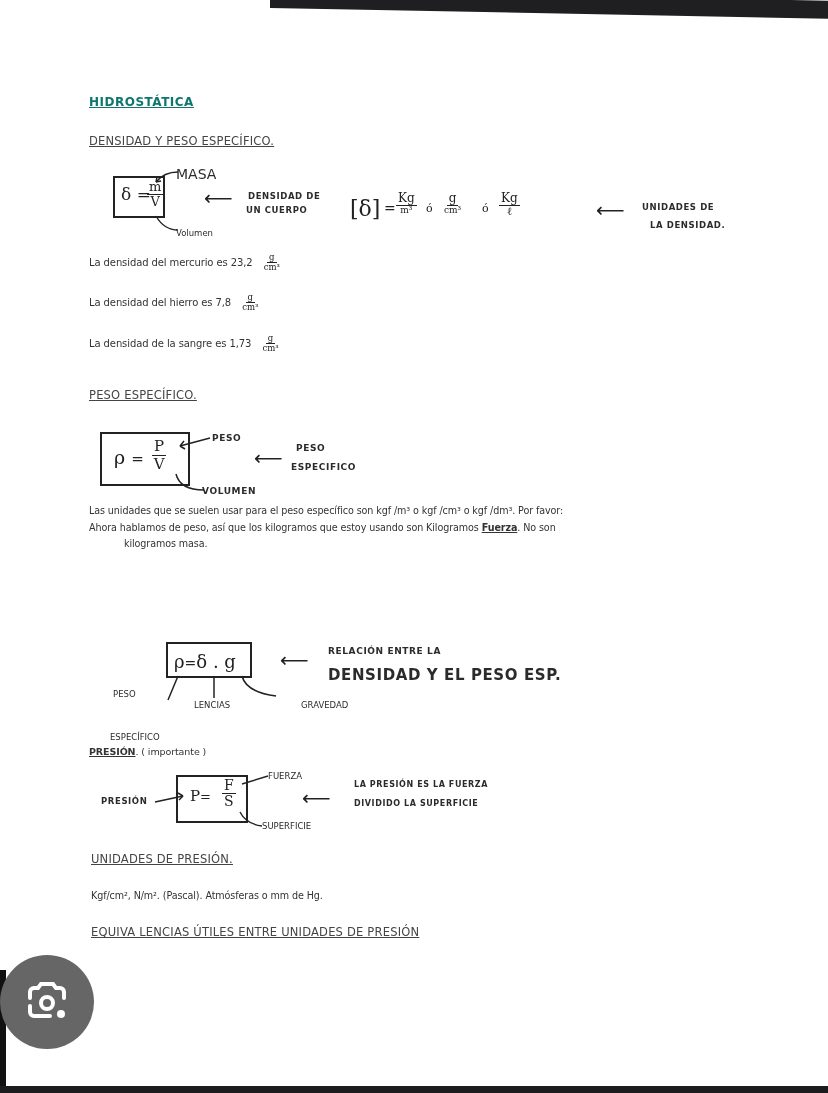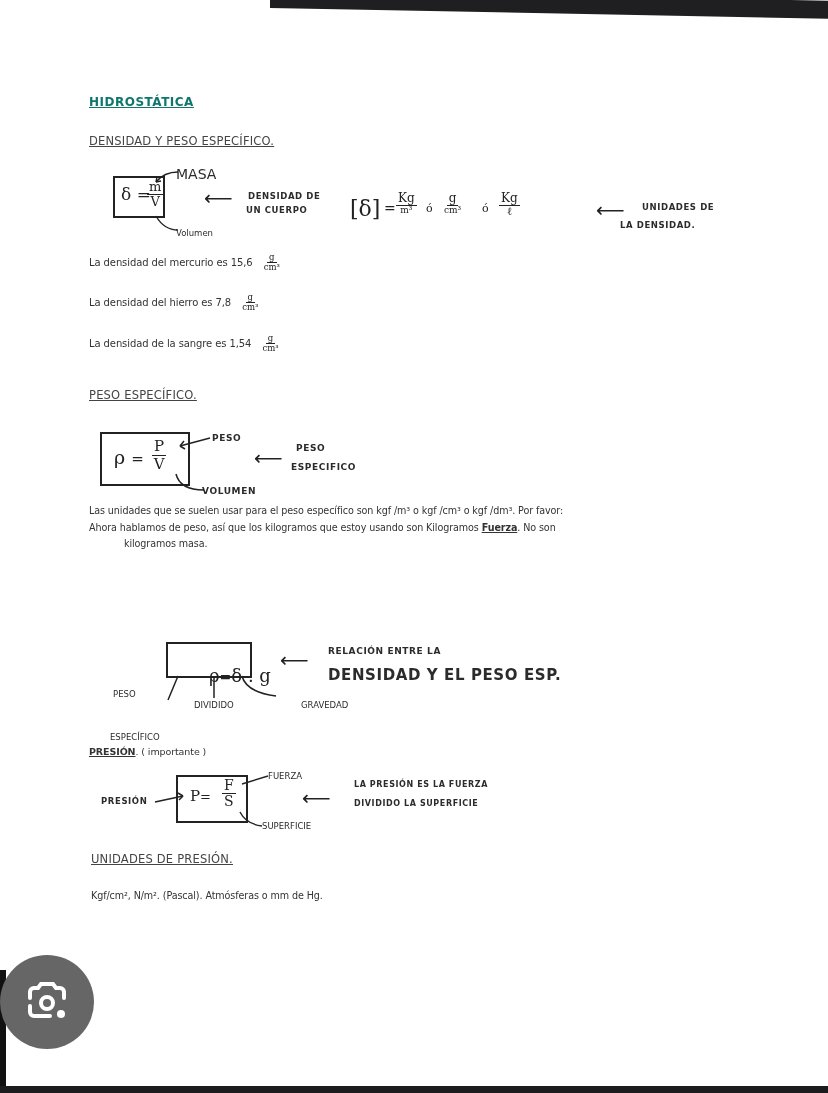--- a/index.html
+++ b/index.html
@@ -106,38 +106,38 @@
   </div>
   <div class="abs math" style="left:482px; top:202px; font-size:11px;">ó</div>
   <div class="abs" style="left:497px; top:192px;">
     <div class="frac math" style="font-size:12px;">
       <span class="num">Kg</span>
       <span class="den" style="font-size:11px;">ℓ</span>
     </div>
   </div>
   <div class="abs arrow" style="left:596px; top:198px;">⟵</div>
   <div class="abs hand" style="left:642px; top:202px; font-size:8.5px;">UNIDADES DE</div>
-  <div class="abs hand" style="left:620px; top:220px; font-size:8.5px;">LA DENSIDAD.</div>
+  <div class="abs hand" style="left:650px; top:220px; font-size:8.5px;">LA DENSIDAD.</div>
 
   <div class="abs" style="left:89px; top:252px;">
-    <span class="body-text" style="vertical-align:middle;">La densidad del mercurio es 15,6</span>
+    <span class="body-text" style="vertical-align:middle;">La densidad del mercurio es 23,2</span>
     <div class="frac math unit-frac" style="font-size:10px; margin-left:6px;">
       <span class="num">g</span>
       <span class="den">cm³</span>
     </div>
   </div>
   <div class="abs" style="left:89px; top:292px;">
     <span class="body-text" style="vertical-align:middle;">La densidad del hierro es  7,8</span>
     <div class="frac math unit-frac" style="font-size:10px; margin-left:6px;">
       <span class="num">g</span>
       <span class="den">cm³</span>
     </div>
   </div>
   <div class="abs" style="left:89px; top:333px;">
-    <span class="body-text" style="vertical-align:middle;">La densidad de la sangre es 1,54</span>
+    <span class="body-text" style="vertical-align:middle;">La densidad de la sangre es 1,73</span>
     <div class="frac math unit-frac" style="font-size:10px; margin-left:6px;">
       <span class="num">g</span>
       <span class="den">cm³</span>
     </div>
   </div>
 
   <div class="abs heading" style="left:89px; top:388px;">PESO ESPECÍFICO.</div>
 
   <div class="formula-box" style="left:100px; top:432px; width:86px; height:50px;">
     <div class="abs math" style="left:12px; top:12px; font-size:19px;">
@@ -166,32 +166,32 @@
   <div class="abs hand" style="left:291px; top:462px; font-size:9px;">ESPECIFICO</div>
 
   <div class="abs body-text" style="left:89px; top:522px; font-size:9.6px;">
     <span>Ahora hablamos de peso, así que los kilogramos que estoy usando son Kilogramos </span><span class="underline-bold">Fuerza</span><span>. No son</span>
   </div>
   <div class="abs body-text" style="left:89px; top:505px; font-size:9.6px;">Las unidades que se suelen usar para el peso específico son kgf /m³ o kgf /cm³ o kgf /dm³. Por favor:</div>
   <div class="abs body-text" style="left:89px; top:538px; font-size:9.6px;padding-left:35px;">kilogramos masa.</div>
 
 
   <div class="formula-box" style="left:166px; top:642px; width:82px; height:32px;">
-    <div class="abs math" style="left:6px; top:21px; font-size:18px;margin-left:35px;">
+    <div class="abs math" style="left:6px; top:7px; font-size:18px;">
       <span>ρ</span><span style="font-size:14px;">=</span><span>δ . g</span>
     </div>
   </div>
   <svg class="abs" style="left:160px; top:670px;" width="150" height="40">
     <path d="M18 6 L8 30" stroke="#222" stroke-width="1.5" fill="none"></path>
     <path d="M54 6 L54 28" stroke="#222" stroke-width="1.5" fill="none"></path>
     <path d="M82 6 Q86 22 116 26" stroke="#222" stroke-width="1.6" fill="none"></path>
   </svg>
   <div class="abs hand-sm" style="left:113px; top:689px; font-size:8.5px;">PESO</div>
   <div class="abs hand-sm" style="left:110px; top:732px; font-size:8.5px;">ESPECÍFICO</div>
-  <div class="abs hand-sm" style="left:194px; top:700px; font-size:8.5px;">DIVIDIDO</div>
+  <div class="abs hand-sm" style="left:194px; top:700px; font-size:8.5px;">LENCIAS</div>
   <div class="abs hand-sm" style="left:258px; top:700px; font-size:8.5px;padding-left:43px;">GRAVEDAD</div>
 
   <div class="abs arrow" style="left:280px; top:648px;">⟵</div>
   <div class="abs hand" style="left:328px; top:646px; font-size:9px;">RELACIÓN ENTRE LA</div>
   <div class="abs hand" style="left:328px; top:666px; font-size:15px;">DENSIDAD Y EL PESO ESP.</div>
 
   <div class="abs body-text" style="left:89px; top:726px; font-size:9.5px;margin-top:20px;">
     <span class="underline-bold">PRESIÓN</span><span>. ( importante )</span>
   </div>
 
@@ -220,20 +220,21 @@
       <path d="M4 2 Q10 14 26 16" stroke="#222" stroke-width="1.4" fill="none"></path>
     </svg>
 
   <div class="abs arrow" style="left:302px; top:786px;">⟵</div>
   <div class="abs hand" style="left:354px; top:780px; font-size:8px;">LA PRESIÓN ES LA FUERZA</div>
   <div class="abs hand" style="left:354px; top:799px; font-size:8px;">DIVIDIDO LA SUPERFICIE</div>
 
   <div class="abs heading" style="left:91px; top:852px;">UNIDADES DE PRESIÓN.</div>
   <div class="abs body-text" style="left:91px; top:890px; font-size:9.6px;">Kgf/cm², N/m². (Pascal). Atmósferas o mm de Hg.</div>
 
+  <div class="abs heading" style="left:91px; top:925px;">EQUIVA LENCIAS  ÚTILES ENTRE UNIDADES DE PRESIÓN</div>
 </div>
 
 <div class="lens-button">
   <svg width="50" height="44" viewBox="0 0 50 44">
     <path d="M8 18 V12 a4 4 0 0 1 4 -4 H16 l3 -4 H31 l3 4 H38 a4 4 0 0 1 4 4 V18" stroke="#fff" stroke-width="4" fill="none" stroke-linecap="round"></path>
     <path d="M8 26 V32 a4 4 0 0 0 4 4 H28" stroke="#fff" stroke-width="4" fill="none" stroke-linecap="round"></path>
     <circle cx="25" cy="23" r="6" fill="none" stroke="#fff" stroke-width="4"></circle>
     <circle cx="39" cy="34" r="4" fill="#fff"></circle>
   </svg>
 </div>

